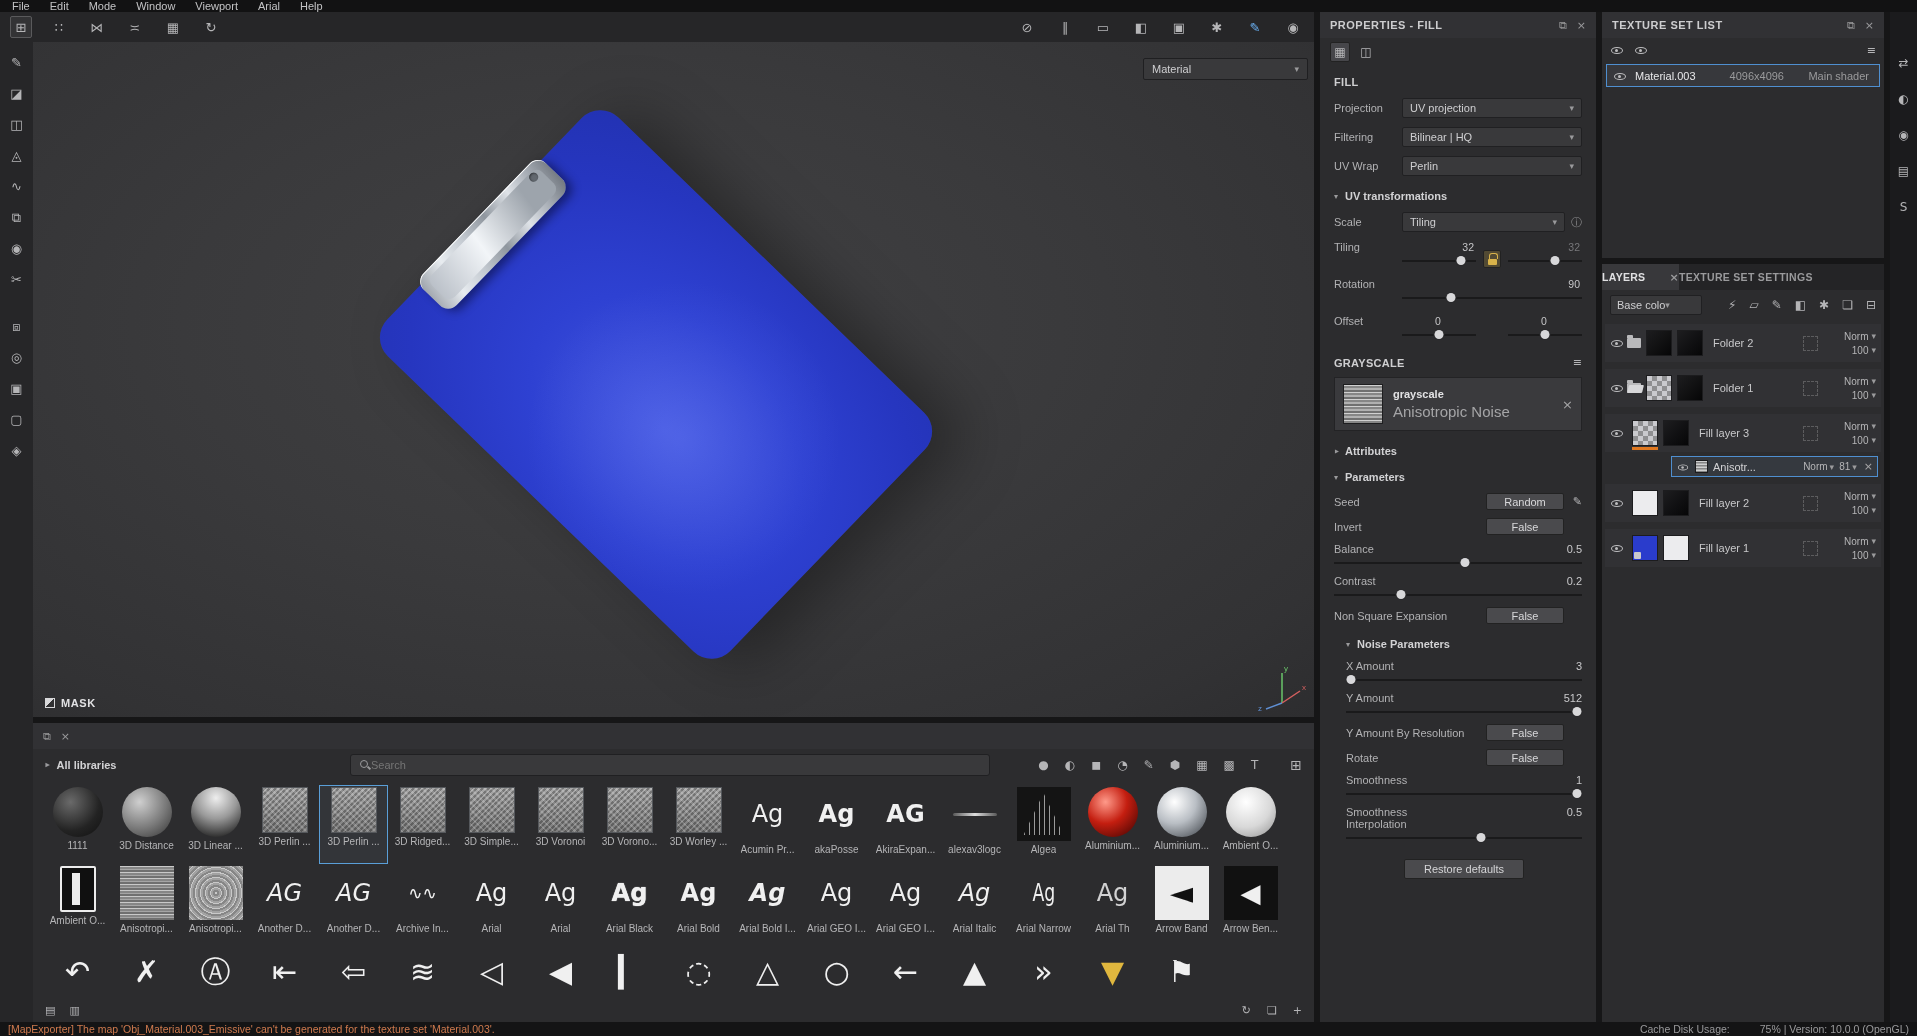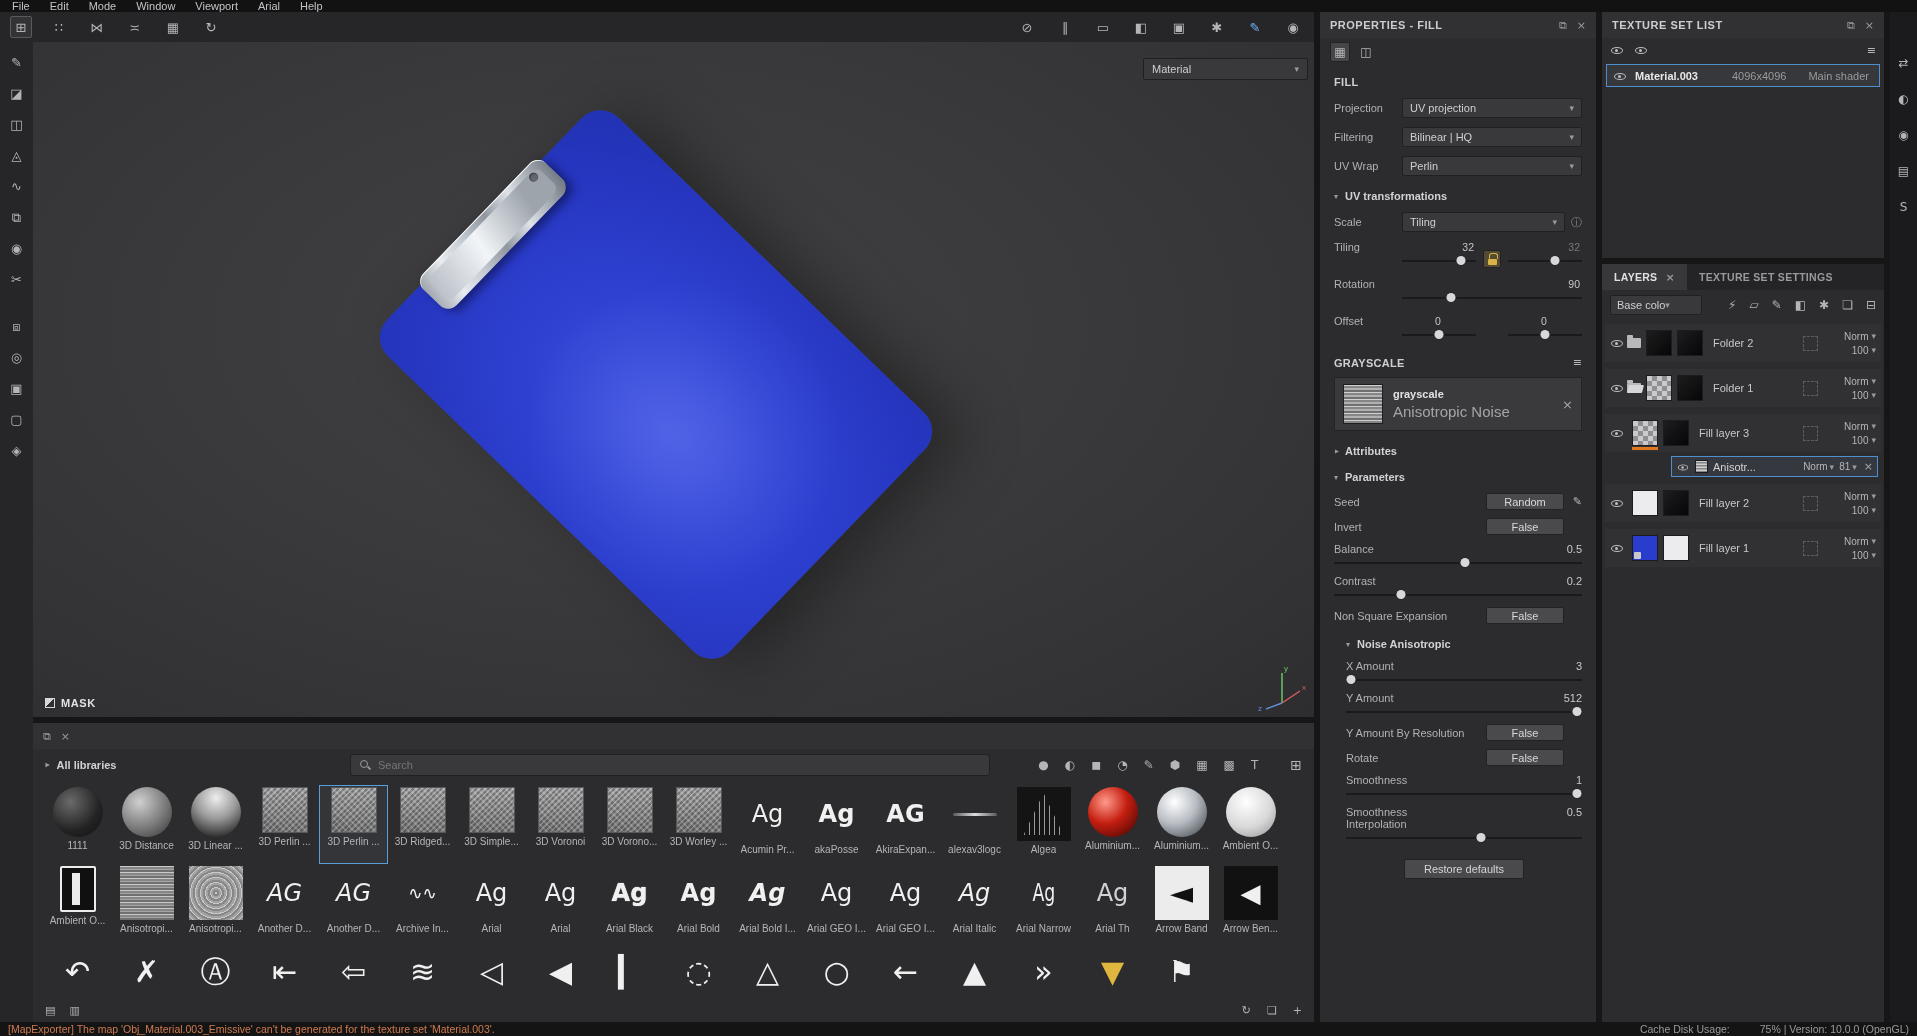--- a/index.html
+++ b/index.html
@@ -50,21 +50,21 @@
 
   
   .assets { flex:1; margin-top:6px; background:#2b2b2d; display:flex; flex-direction:column; min-height:0; }
   .panel-head { height:26px; display:flex; align-items:center; padding:0 10px; background:#313134; gap:10px; }
   .panel-title { font-weight:bold; letter-spacing:.5px; color:#cdcdcf; font-size:11px; flex:1; }
   .ph-ic { font-size:11px; color:#9a9a9c; }
   .assets-bar { height:32px; display:flex; align-items:center; padding:0 12px; gap:10px; }
   .crumb { width:295px; display:flex; align-items:center; gap:7px; color:#d2d2d4; font-weight:bold; }
   .crumb .car { transform:rotate(-90deg); }
   .searchbox { flex:1; max-width:640px; height:22px; background:#39393b; border:1px solid #202022; border-radius:3px;
-    display:flex; align-items:center; gap:7px; padding:0 8px; }
+    display:flex; align-items:center; padding:0 8px; }
   .searchbox input { background:transparent; border:none; outline:none; color:#cfcfd1; font-family:inherit; font-size:11px; width:100%; }
   .mag { width:12px; height:12px; position:relative; flex:0 0 12px; }
   .mag::before { content:''; position:absolute; left:1px; top:1px; width:6px; height:6px; border:1.5px solid #9a9a9c; border-radius:50%; }
   .mag::after { content:''; position:absolute; left:8px; top:8px; width:4px; height:2px; background:#9a9a9c; transform:rotate(45deg); }
   .afilters { margin-left:auto; display:flex; gap:16px; align-items:center; }
   .afilters .icon { font-size:12px; }
   .aview { margin-left:22px; font-size:14px; }
   .agrid { flex:1; overflow:hidden; display:grid; grid-template-columns:repeat(18,69px); grid-auto-rows:79px; padding:4px 0 0 10px; }
   .acell { display:flex; flex-direction:column; align-items:center; padding-top:2px; }
   .acell.selected { outline:1px solid #5a9fd8; outline-offset:-1px; background:#333539; }
@@ -161,28 +161,28 @@
   .pval { color:#c9c9cb; }
   .noise { padding-left:12px; }
   .restore { display:block; width:120px; height:20px; margin:16px auto 0; background:#4a4a4d; border:1px solid #222;
     border-radius:2px; color:#d5d5d7; text-align:center; line-height:19px; }
 
   
   .texset { height:246px; }
   .ts-tools { height:24px; display:flex; align-items:center; gap:10px; padding:0 8px; }
   .ts-tools .ham { margin-left:auto; }
   .ts-row { height:23px; margin:2px 4px; border:1px solid #4f8fd0; background:#37383c; display:flex; align-items:center; gap:8px; padding:0 6px; }
-  .ts-name { color:#e8e8ea; font-weight:bold; }
+  .ts-name { color:#e8e8ea; font-weight:normal; }
   .ts-res { color:#9a9a9c; margin-left:26px; }
   .ts-shader { color:#9a9a9c; margin-left:auto; margin-right:4px; }
 
   
   .layers { flex:1; }
   .ltabs { height:26px; background:#242426; display:flex; align-items:stretch; }
-  .ltab { display:flex; align-items:center; gap:8px; padding:0 12px; font-weight:bold; font-size:10.5px; color:#9a9a9c; letter-spacing:.3px; }
+  .ltab { display:flex; align-items:center; gap:24px; padding:0 0; font-weight:bold; font-size:10.5px; color:#9a9a9c; letter-spacing:.3px; }
   .ltab.on { background:#38383b; color:#e0e0e2; }
   .ltab .x { font-size:11px; color:#9a9a9c; }
   .lbar { height:30px; display:flex; align-items:center; gap:6px; padding:0 8px; }
   .chan-dd { width:92px; height:20px; background:#39393b; border:1px solid #202022; border-radius:2px; display:flex;
     align-items:center; justify-content:flex-start; padding:0 6px; color:#cfcfd1; }
   .lbar-ics { margin-left:auto; display:flex; gap:13px; align-items:center; }
   .lbar-ics .icon { font-size:12px; }
   .llist { padding:4px 3px; }
   .lrow { height:38px; background:#313134; margin-bottom:7px; display:flex; align-items:center; padding:0 5px; }
   .lthumb { width:26px; height:26px; margin-right:5px; border:1px solid #1c1c1e; position:relative; flex:0 0 26px; }
@@ -891,21 +891,21 @@
       </div>
       <div class="btnrow">
         <span class="plabel">Non Square Expansion</span>
         <span class="pbtn">False</span>
         <span class="tail"></span>
       </div>
 
       <div class="noise">
         <div class="sechead">
           <i class="car">▾</i>
-          <span>Noise Anisotropic</span>
+          <span>Noise Parameters</span>
         </div>
         <div class="srow">
           <div class="shead">
             <span class="plabel">X Amount</span>
             <span class="pval">3</span>
           </div>
           <div class="slider">
             <span class="track"></span>
               <span class="handle" style="left: 2%;"></span>
           </div>

